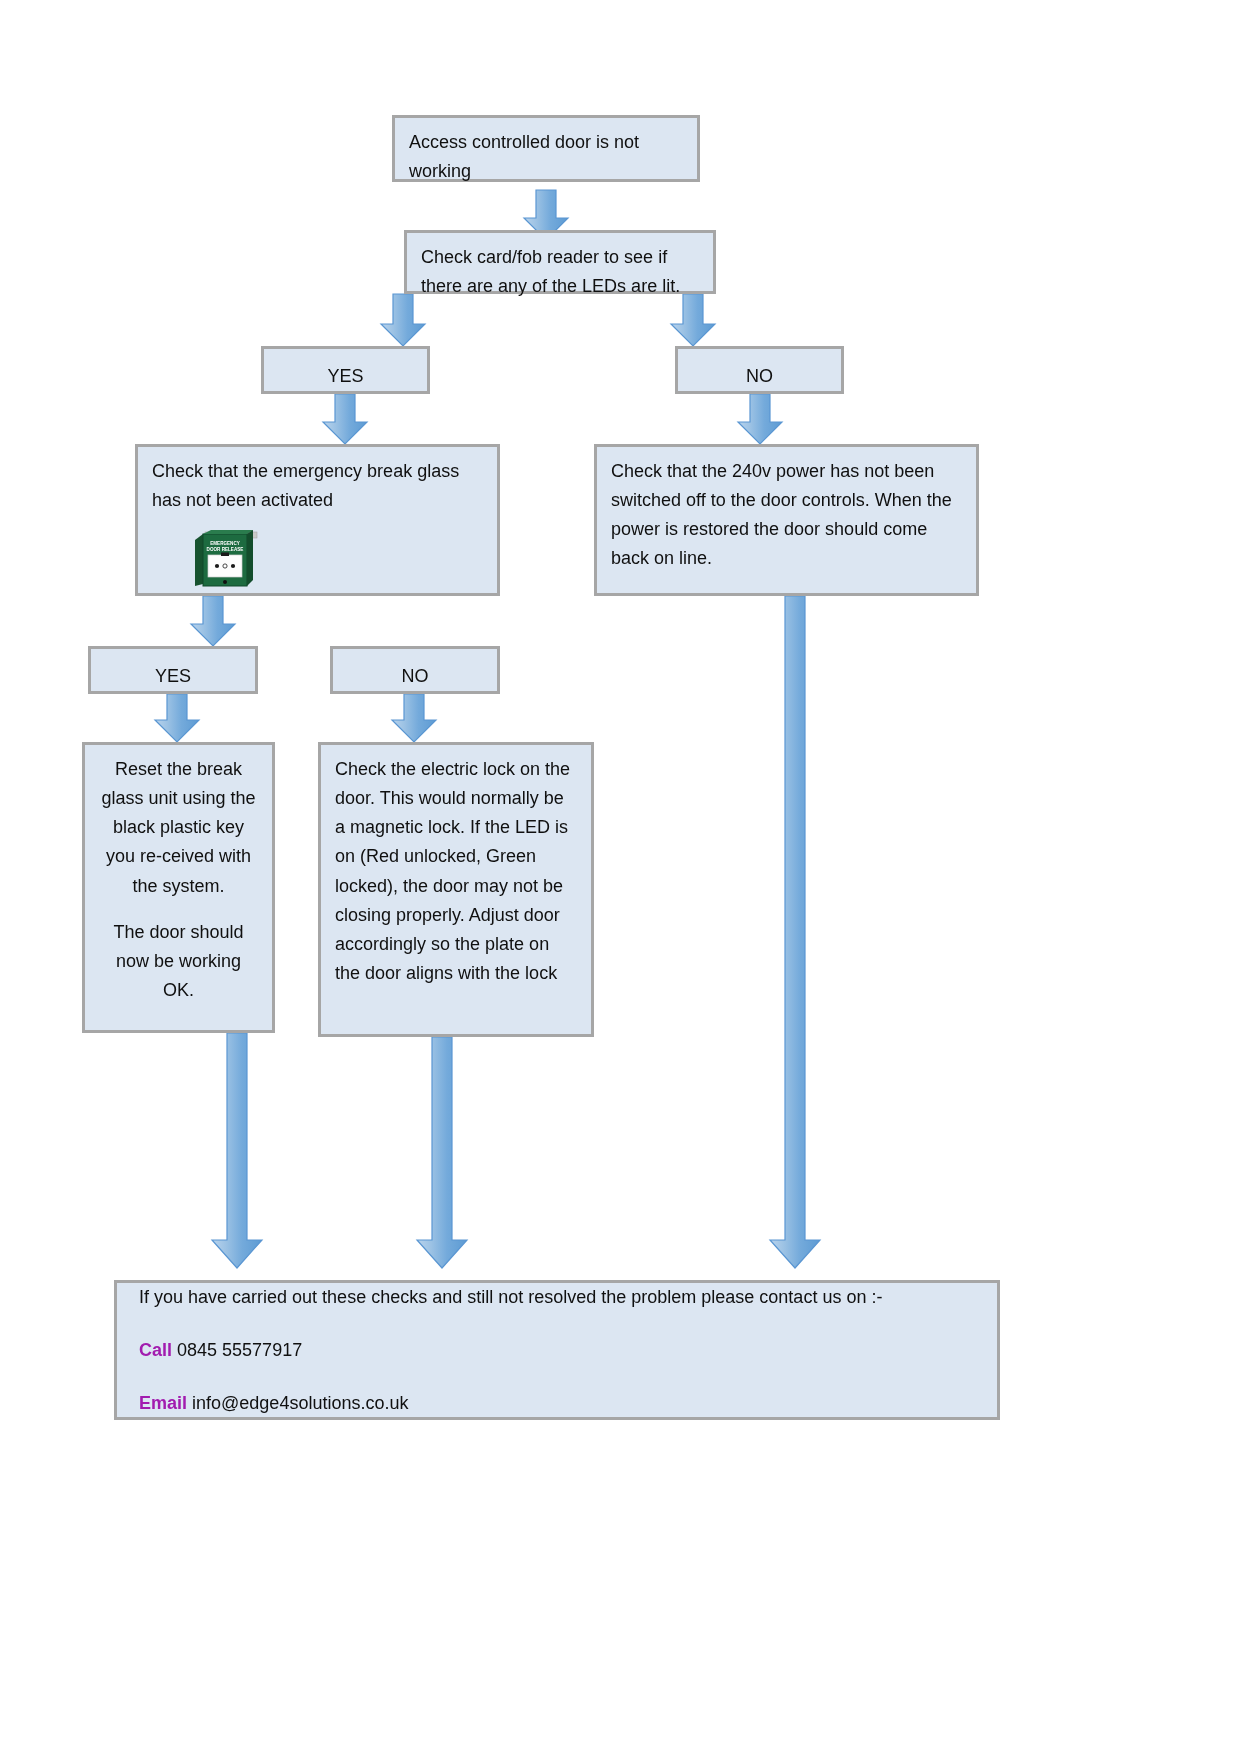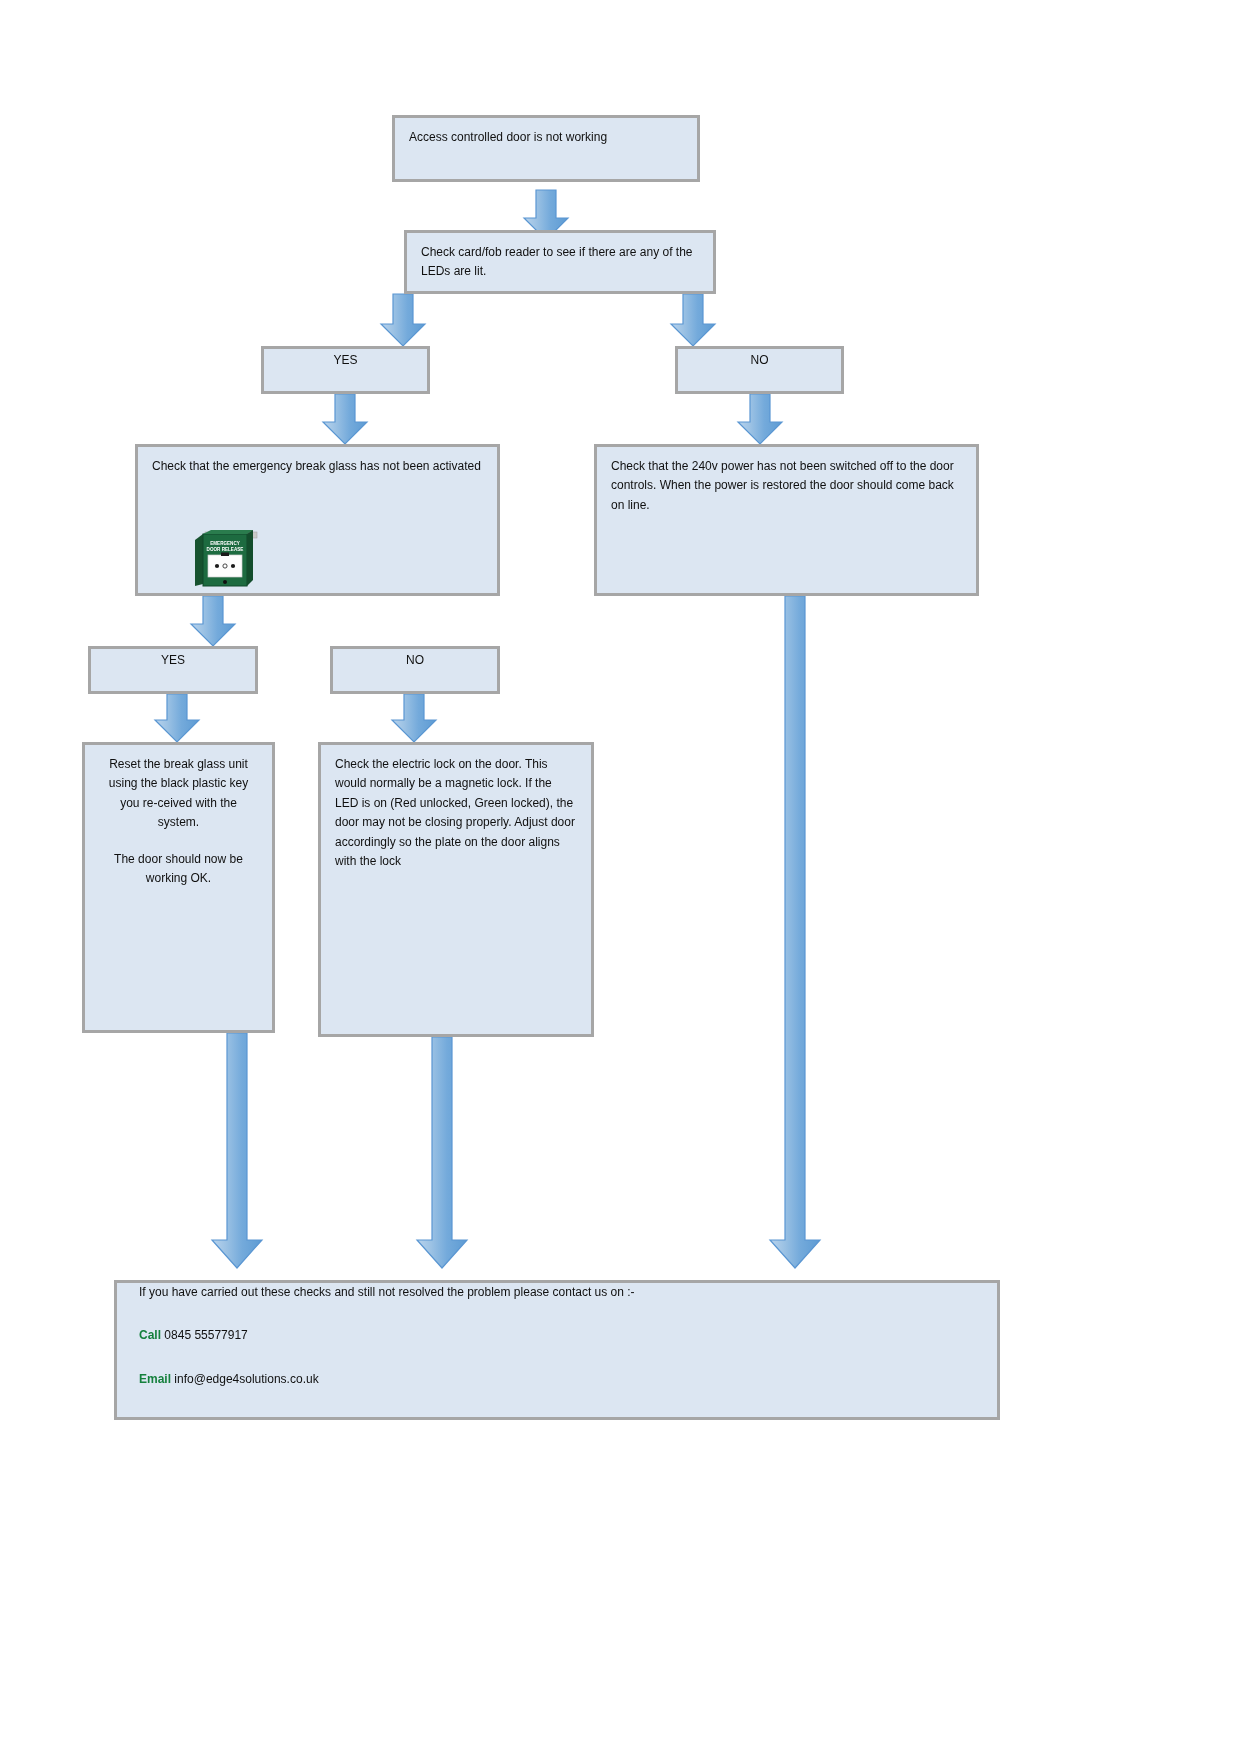--- a/index.html
+++ b/index.html
@@ -19,31 +19,31 @@
     position: absolute;
     left: 0; top: 0;
     width: 1240px;
     height: 1754px;
   }
   .node {
     position: absolute;
     box-sizing: border-box;
     background: #dce6f2;
     border: 3px solid #a6a6a6;
-    font-size: 12px;
+    font-size: 18px;
     line-height: 1.62;
     color: #101010;
     padding: 10px 14px 10px 14px;
   }
   .node.center {
     text-align: left;
     display: flex;
     align-items: flex-start;
     justify-content: center;
-    padding-top: 2px;
+    padding-top: 13px;
   }
   .node p {
     margin: 0 0 0 0;
   }
   .node p + p {
     margin-top: 17px;
   }
   
   #arrows {
     position: absolute;
@@ -53,21 +53,21 @@
     pointer-events: none;
   }
   .bg-unit-wrap {
     position: absolute;
     left: 185px;
     top: 528px;
     width: 80px;
     height: 62px;
   }
   .accent-label {
-    color: #15803d;
+    color: #a21caf;
     font-weight: bold;
   }
   .contact-line {
     margin: 0;
   }
   .contact-line + .contact-line {
     margin-top: 24px;
   }
 </style>
 </head>

